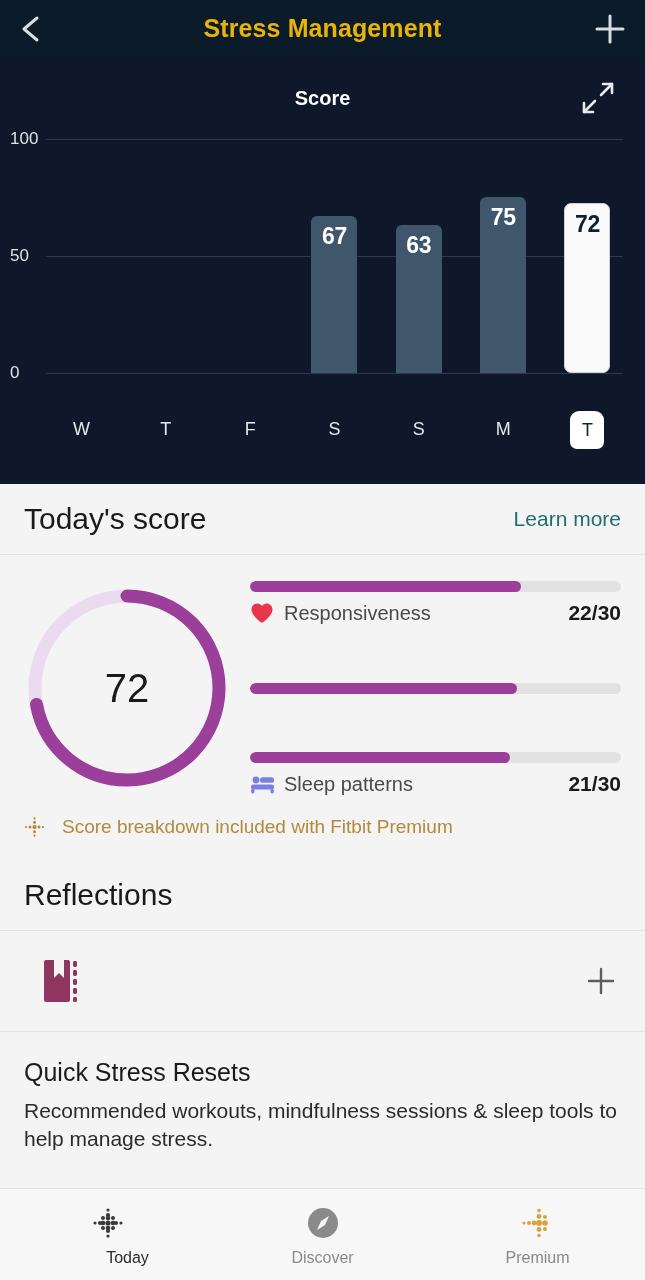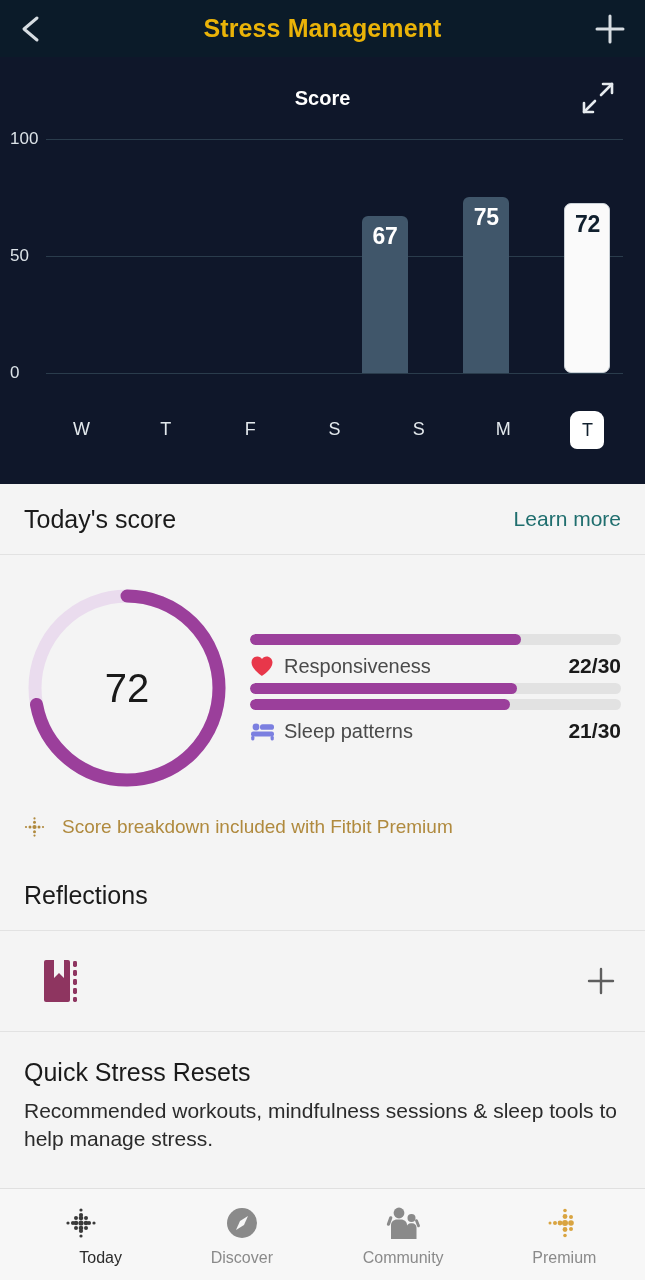--- a/index.html
+++ b/index.html
@@ -82,30 +82,30 @@
     width: 18px; height: 18px; background:#FFFFFF; border-radius: 4px; z-index:-1;
   }
 
   
   .content { background: #F4F4F4; flex: 1 1 auto; overflow: hidden; }
   .row-divider { height: 1px; background: #E2E2E2; }
 
   .sec-head {
     height: 70px; display: flex; align-items: center; padding: 0 24px;
   }
-  .sec-title { font-size: 25px; color: #1A1A1A; font-weight: normal; }
+  .sec-title { font-size: 30px; color: #1A1A1A; font-weight: normal; }
   .link { margin-left: auto; color: #1F6E6E; font-size: 21px; cursor: pointer; }
 
   .score-body { display: flex; padding: 26px 22px 8px 22px; gap: 18px; }
   .gauge-wrap { width: 210px; height: 215px; position: relative; flex: 0 0 auto; }
   .gauge-num {
     position: absolute; inset: 0; display: flex; align-items: center; justify-content: center;
     font-size: 40px; color: #1A1A1A; font-weight: normal;
   }
-  .metrics { flex: 1 1 auto; display: flex; flex-direction: column; justify-content: center; gap: 5px; padding-right: 2px; }
+  .metrics { flex: 1 1 auto; display: flex; flex-direction: column; justify-content: space-between; gap: 5px; padding-right: 2px; }
   .metric { }
   .track { height: 11px; border-radius: 6px; background: #E2E2E2; overflow: hidden; }
   .fill { height: 100%; border-radius: 6px; background: #9B3F9B; }
   .metric-line { display: flex; align-items: center; margin-top: 9px; }
   .m-icon { width: 34px; display: flex; align-items: center; }
   .m-label { font-size: 20px; color: #4A4A4A; }
   .m-value { margin-left: auto; font-size: 21px; color: #1A1A1A; font-weight: bold; }
 
   .premium-note {
     display: flex; align-items: center; gap: 16px;
@@ -178,20 +178,25 @@
       <div class="ytick" style="top:117px">50</div>
       <div class="ytick" style="top:234px">0</div>
 
       <div class="bars" style="bottom:26px; top:0;">
         <div class="bar-slot"></div>
         <div class="bar-slot"></div>
         <div class="bar-slot"></div>
         <div class="bar-slot">
           <div class="bar" style="height:157px">
             <span class="bar-val">67</span>
+          </div>
+        </div>
+        <div class="bar-slot">
+          <div class="bar" style="height:148px">
+            <span class="bar-val">63</span>
           </div>
         </div>
         <div class="bar-slot">
           <div class="bar" style="height:176px">
             <span class="bar-val">75</span>
           </div>
         </div>
         <div class="bar-slot">
           <div class="bar today" style="height:170px">
             <span class="bar-val">72</span>
@@ -359,35 +364,20 @@
     <div class="tab">
       <span class="tab-icon">
         <svg width="40" height="40" viewBox="0 0 40 40">
           <circle cx="20" cy="20" r="15" fill="#8A8A8A"></circle>
           <polygon points="26,13 22,22 14,27 18,18" fill="#F7F7F7"></polygon>
         </svg>
       </span>
       <span class="tab-label">Discover</span>
     </div>
 
-    <div class="tab">
-      <span class="tab-icon">
-        <svg width="42" height="40" viewBox="0 0 42 40">
-          <g fill="#8A8A8A">
-            <circle cx="17" cy="10" r="5.4"></circle>
-            <path d="M9 36V22c0-3.3 2.7-5.6 6-5.6h4c3.3 0 6 2.3 6 5.6v14z"></path>
-            <circle cx="29.5" cy="15" r="4"></circle>
-            <path d="M24.5 36V24.5c0-2.4 2-4.2 4.4-4.2h1.2c2.4 0 4.4 1.8 4.4 4.2V36z"></path>
-            <rect x="6" y="13" width="3.2" height="10" rx="1.6" transform="rotate(20 7.6 18)"></rect>
-            <rect x="34" y="16" width="2.8" height="8.5" rx="1.4" transform="rotate(-22 35.4 20)"></rect>
-          </g>
-        </svg>
-      </span>
-      <span class="tab-label">Community</span>
-    </div>
 
     <div class="tab">
       <span class="tab-icon">
         <svg width="40" height="40" viewBox="0 0 40 40">
           <g fill="#D9A441">
             <circle cx="6" cy="20" r="1.5"></circle>
             <circle cx="11" cy="20" r="2"></circle>
             <circle cx="16" cy="20" r="2.4"></circle>
             <circle cx="21" cy="20" r="3"></circle>
             <circle cx="21" cy="13.5" r="2.4"></circle>

